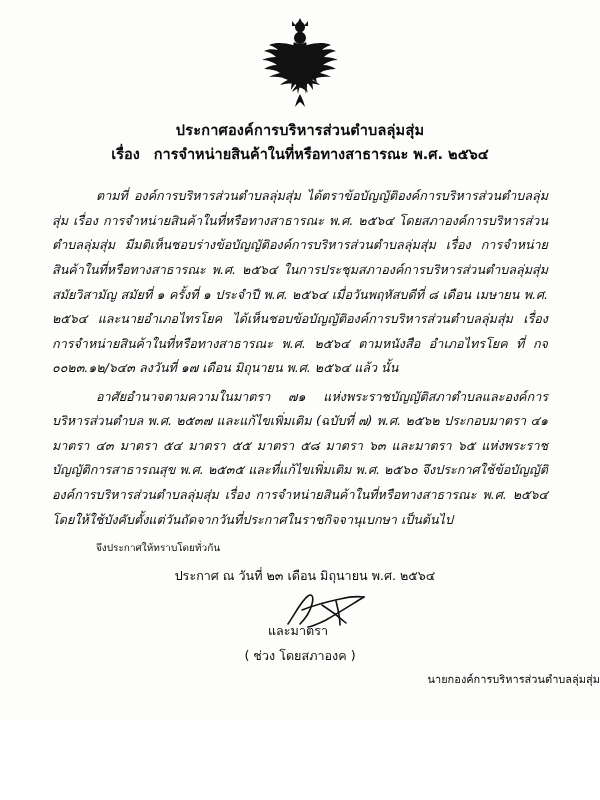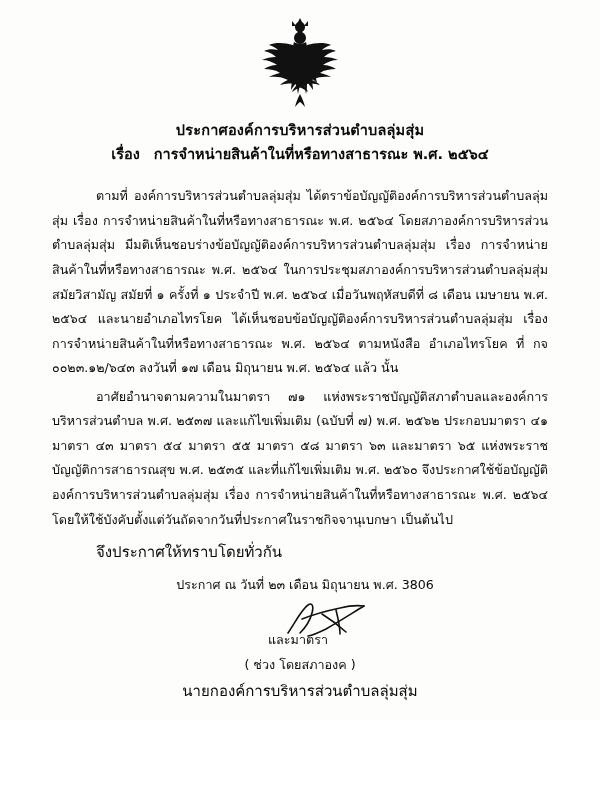--- a/index.html
+++ b/index.html
@@ -56,27 +56,28 @@
   .body-block {
     margin: 18px 52px 0 52px;
     font-size: 12.6px;
     line-height: 1.95;
     text-align: justify;
     text-justify: inter-word;
   }
   .para {
     margin: 12px 0 1px 0;
     text-indent: 44px;
+    font-style: italic;
   }
   .para-gap {
     margin-top: 4px;
   }
   .closing {
     margin: 6px 52px 0 52px;
-    font-size: 15px;
+    font-size: 10px;
     line-height: 1.95;
     text-indent: 44px;
   }
   .date-line {
     margin: 8px 0 0 0;
     font-size: 12.6px;
     text-align: center;
     padding-left: 10px;
   }
   .sign-block {
@@ -97,22 +98,23 @@
     transform: translateX(-22px);
     width: 96px;
     height: 44px;
     pointer-events: none;
   }
   .sign-name {
     font-size: 12.6px;
     margin-top: 5px;
   }
   .sign-pos {
-    font-size: 15px;
+    font-size: 11px;
     margin-top: 4px;
+    text-align: right;
   }
 </style>
 </head>
 <body>
 
 <div class="page">
 
   <div class="emblem-wrap">
     <svg class="emblem" viewBox="0 0 120 96" aria-hidden="true">
       <g fill="#111111">
@@ -148,21 +150,21 @@
     </div>
   </div>
 
   <div class="body-block">
     <p class="para">ตามที่ องค์การบริหารส่วนตำบลลุ่มสุ่ม ได้ตราข้อบัญญัติองค์การบริหารส่วนตำบลลุ่มสุ่ม เรื่อง การจำหน่ายสินค้าในที่หรือทางสาธารณะ พ.ศ. ๒๕๖๔ โดยสภาองค์การบริหารส่วนตำบลลุ่มสุ่ม มีมติเห็นชอบร่างข้อบัญญัติองค์การบริหารส่วนตำบลลุ่มสุ่ม เรื่อง การจำหน่ายสินค้าในที่หรือทางสาธารณะ พ.ศ. ๒๕๖๔ ในการประชุมสภาองค์การบริหารส่วนตำบลลุ่มสุ่ม สมัยวิสามัญ สมัยที่ ๑ ครั้งที่ ๑ ประจำปี พ.ศ. ๒๕๖๔ เมื่อวันพฤหัสบดีที่ ๘ เดือน เมษายน พ.ศ. ๒๕๖๔ และนายอำเภอไทรโยค ได้เห็นชอบข้อบัญญัติองค์การบริหารส่วนตำบลลุ่มสุ่ม เรื่อง การจำหน่ายสินค้าในที่หรือทางสาธารณะ พ.ศ. ๒๕๖๔ ตามหนังสือ อำเภอไทรโยค ที่ กจ ๐๐๒๓.๑๒/๖๔๓ ลงวันที่ ๑๗ เดือน มิถุนายน พ.ศ. ๒๕๖๔ แล้ว นั้น</p>
     <p class="para para-gap">อาศัยอำนาจตามความในมาตรา ๗๑ แห่งพระราชบัญญัติสภาตำบลและองค์การบริหารส่วนตำบล พ.ศ. ๒๕๓๗ และแก้ไขเพิ่มเติม (ฉบับที่ ๗) พ.ศ. ๒๕๖๒ ประกอบมาตรา ๔๑ มาตรา ๔๓ มาตรา ๕๔ มาตรา ๕๕ มาตรา ๕๘ มาตรา ๖๓ และมาตรา ๖๕ แห่งพระราชบัญญัติการสาธารณสุข พ.ศ. ๒๕๓๕ และที่แก้ไขเพิ่มเติม พ.ศ. ๒๕๖๐ จึงประกาศใช้ข้อบัญญัติองค์การบริหารส่วนตำบลลุ่มสุ่ม เรื่อง การจำหน่ายสินค้าในที่หรือทางสาธารณะ พ.ศ. ๒๕๖๔ โดยให้ใช้บังคับตั้งแต่วันถัดจากวันที่ประกาศในราชกิจจานุเบกษา เป็นต้นไป</p>
   </div>
 
   <div class="closing">จึงประกาศให้ทราบโดยทั่วกัน</div>
 
-  <div class="date-line">ประกาศ  ณ  วันที่  ๒๓  เดือน  มิถุนายน  พ.ศ. 3806</div>
+  <div class="date-line">ประกาศ  ณ  วันที่  ๒๓  เดือน  มิถุนายน  พ.ศ. ๒๕๖๔</div>
 
   <div class="sign-block">
     <div class="sign-rank">และมาตรา</div>
     <svg class="signature-svg" viewBox="0 0 96 44" aria-hidden="true">
       <g fill="none" stroke="#111" stroke-width="1.6" stroke-linecap="round" stroke-linejoin="round">
         <path d="M10 34 C18 22 24 10 30 6 C34 3 36 7 34 14 C32 22 26 30 22 34"></path>
         <path d="M24 20 C34 16 48 12 62 9 C70 7 78 6 86 7"></path>
         <path d="M86 7 C76 13 62 22 48 30 C42 33 36 36 30 37"></path>
         <path d="M44 15 C52 20 60 26 68 33"></path>
         <path d="M58 11 C60 19 62 27 62 35"></path>

